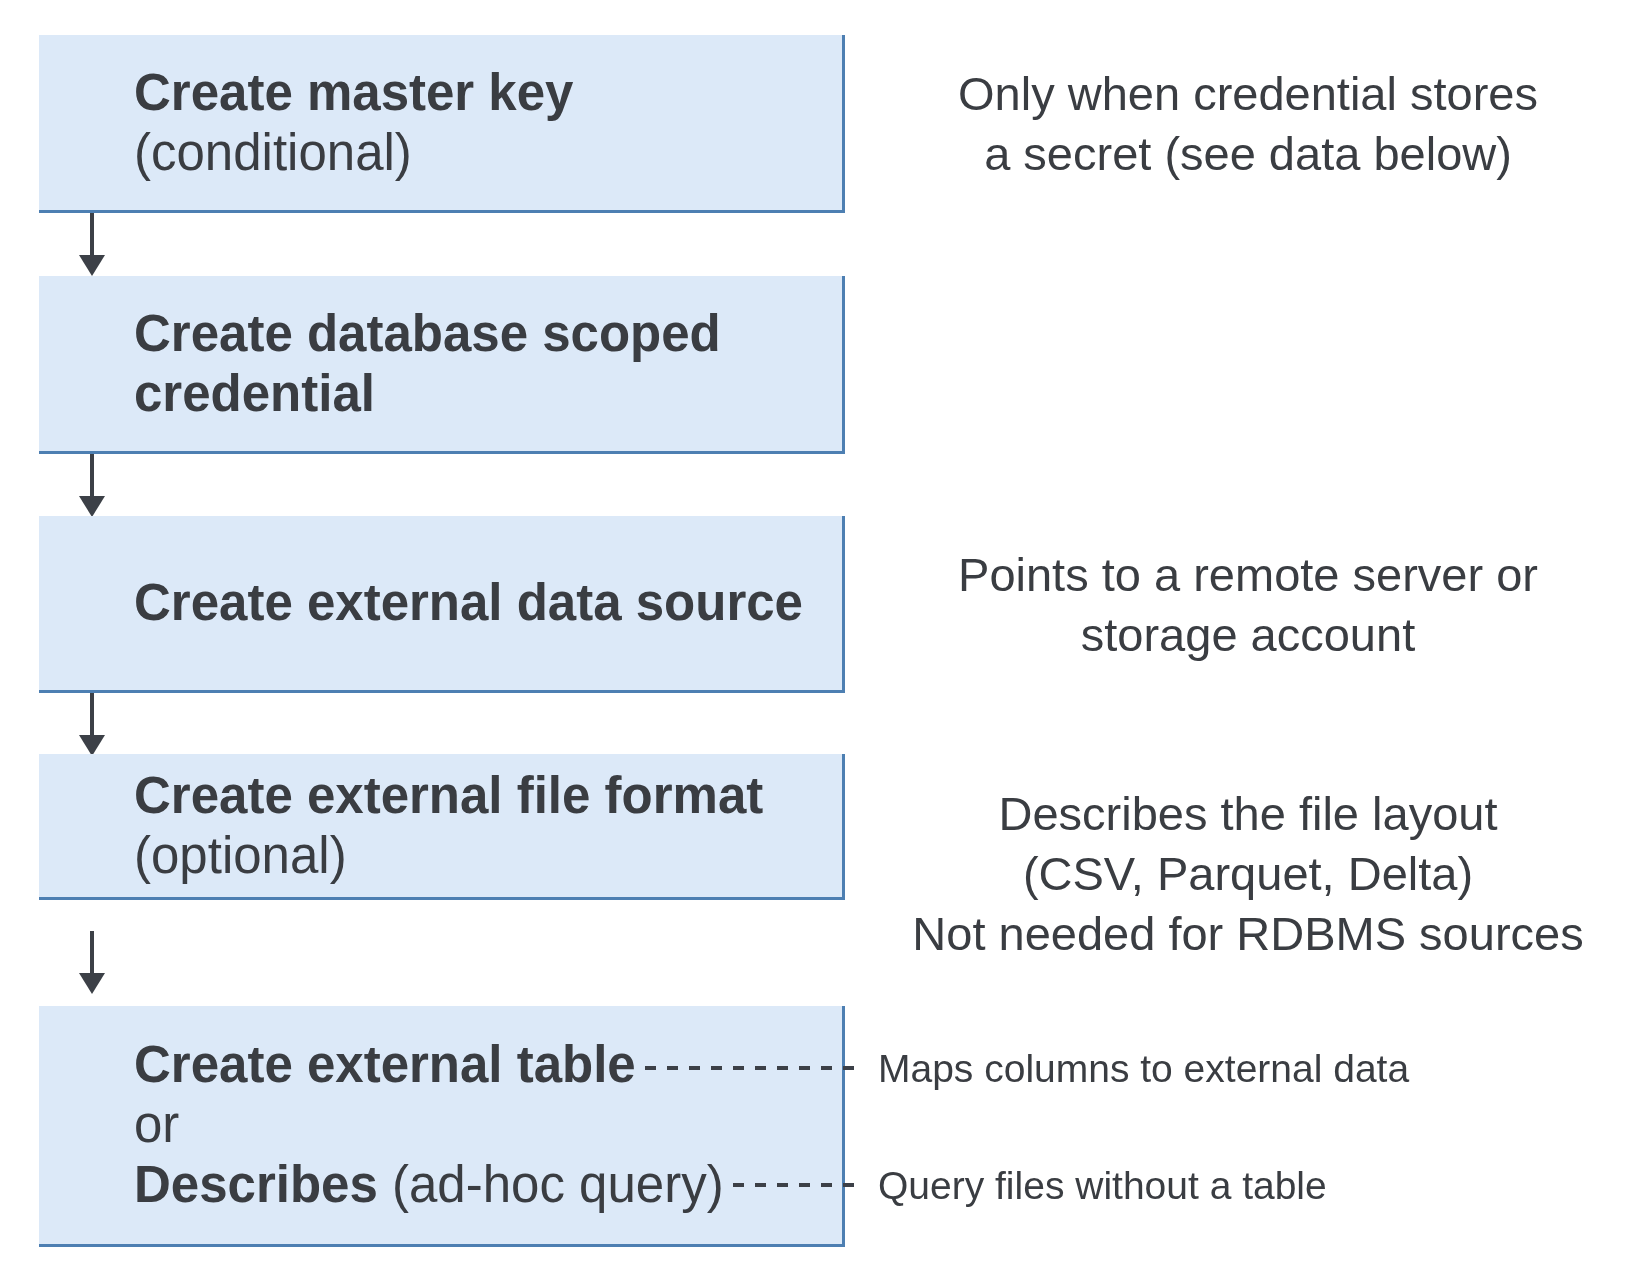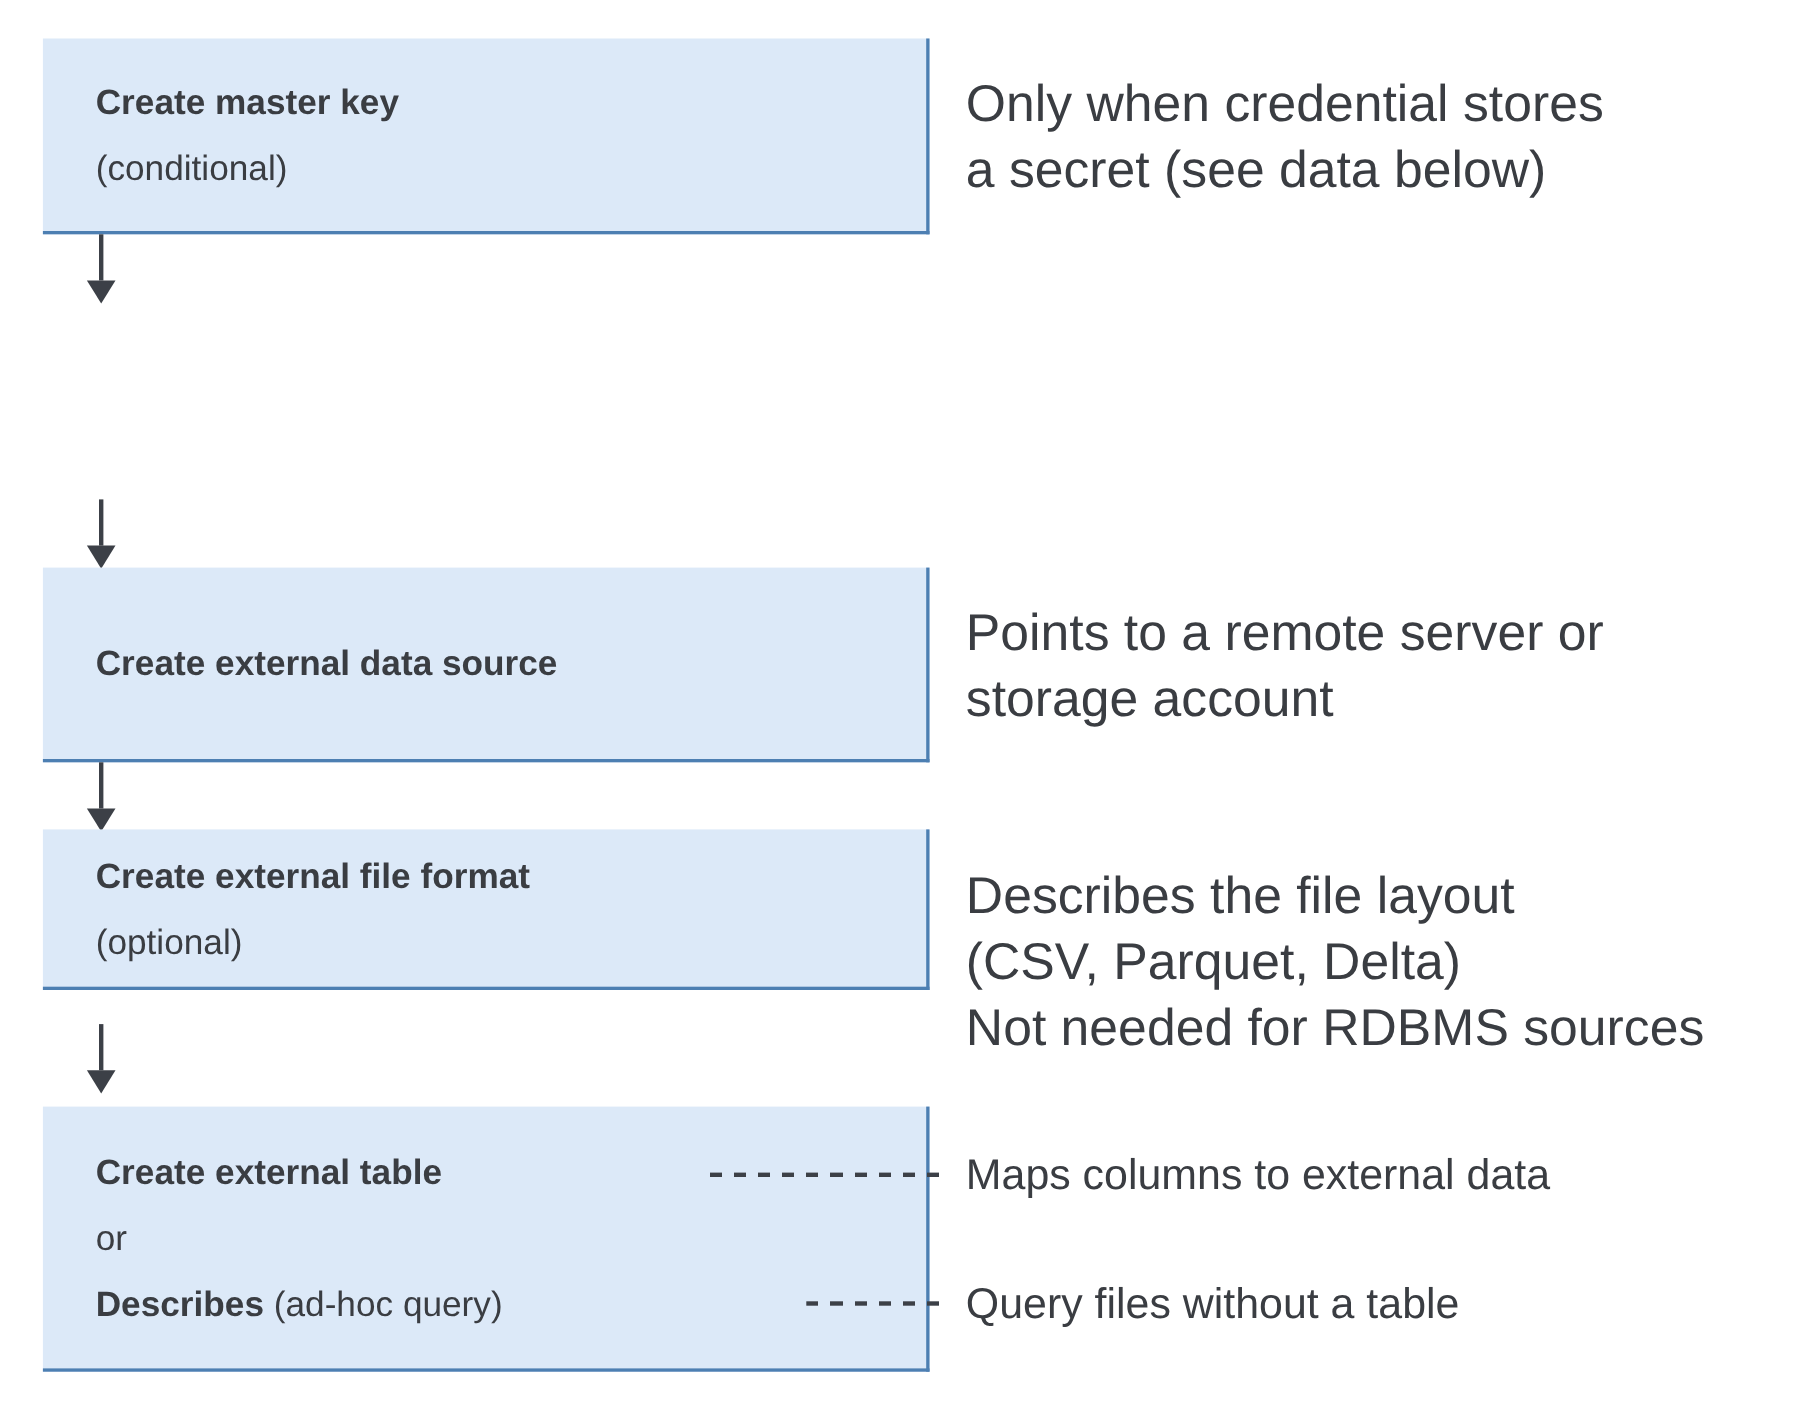--- a/index.html
+++ b/index.html
@@ -25,23 +25,24 @@
     box-sizing: border-box;
     background: #dce9f8;
     border-right: 3px solid #4d7fb2;
     border-bottom: 3px solid #4d7fb2;
     display: flex;
     flex-direction: column;
     justify-content: center;
     padding-left: 48px;
   }
   .box-line {
-    font-size: 32px;
+    font-size: 51px;
     line-height: 60px;
     white-space: nowrap;
+    margin-left: 47px;
   }
   .bold { font-weight: 700; }
   .regular { font-weight: 400; }
 
   
   .flow-arrow { position: absolute; left: 0; top: 0; }
   .arrow-stem {
     position: absolute;
     left: 90px;
     width: 4px;
@@ -59,20 +60,21 @@
   }
 
   
   .note-block {
     position: absolute;
     left: 878px;
     width: 740px;
     display: flex;
     flex-direction: column;
     justify-content: center;
+    text-align: center;
   }
   .note-line {
     font-size: 47px;
     line-height: 60px;
     white-space: nowrap;
     font-weight: 400;
   }
   .note-single {
     position: absolute;
     left: 878px;
@@ -123,20 +125,24 @@
   <div class="step-box" id="box-master-key">
     <div class="box-line bold">Create master key</div>
     <div class="box-line regular">(conditional)</div>
   </div>
 
   <div class="flow-arrow" id="arrow-1">
     <div class="arrow-stem"></div>
     <div class="arrow-head"></div>
   </div>
 
+  <div class="step-box" id="box-scoped-credential">
+    <div class="box-line bold">Create database scoped</div>
+    <div class="box-line bold">credential</div>
+  </div>
 
   <div class="flow-arrow" id="arrow-2">
     <div class="arrow-stem"></div>
     <div class="arrow-head"></div>
   </div>
 
   <div class="step-box" id="box-data-source">
     <div class="box-line bold">Create external data source</div>
   </div>
 

